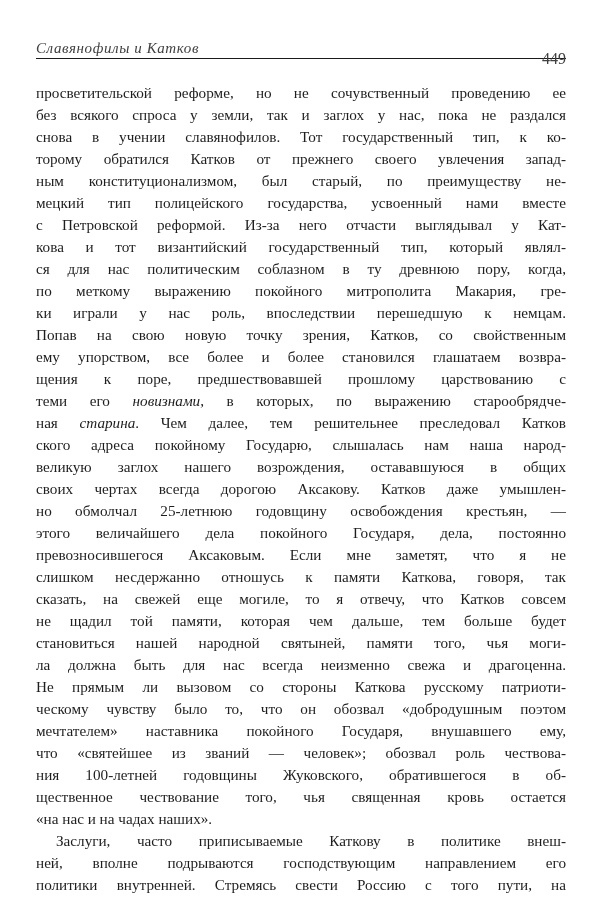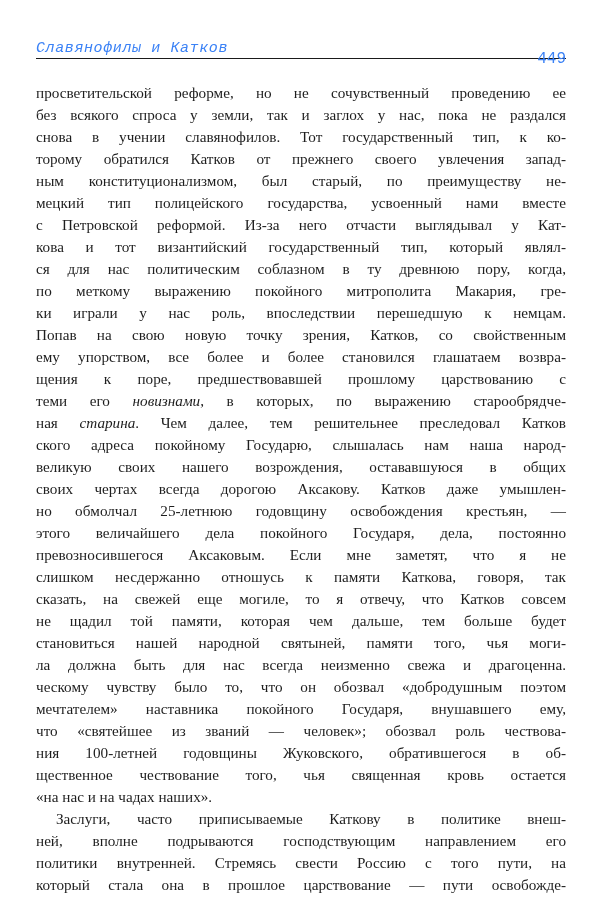--- a/index.html
+++ b/index.html
@@ -1,21 +1,21 @@
 <!DOCTYPE html>
 <html><head>
 <meta charset="utf-8">
 <style>
   html, body { margin: 0; padding: 0; background: #ffffff; }
   body { width: 600px; height: 897px; position: relative; overflow: hidden; }
   .page { position: absolute; left: 36px; top: 0; width: 530px; }
   .running-head {
     position: absolute; top: 38px; left: 0; width: 530px; height: 20px;
     border-bottom: 1.5px solid #1a1a1a;
-    font-family: Liberation Mono, monospace; color: #3b82f6;
+    font-family: Liberation Serif, serif; color: #404040;
   }
   .running-title {
     position: absolute; left: 0; top: 2px;
     font-style: italic; font-size: 15px; letter-spacing: 0.6px;
   }
   .page-number {
     position: absolute; right: 0; top: 12px;
     font-size: 16px;
   }
   .body-text {
@@ -52,30 +52,31 @@
         <span class="line">кова и тот византийский государственный тип, который являл-</span>
         <span class="line">ся для нас политическим соблазном в ту древнюю пору, когда,</span>
         <span class="line">по меткому выражению покойного митрополита Макария, гре-</span>
         <span class="line">ки играли у нас роль, впоследствии перешедшую к немцам.</span>
         <span class="line">Попав на свою новую точку зрения, Катков, со свойственным</span>
         <span class="line">ему упорством, все более и более становился глашатаем возвра-</span>
         <span class="line">щения к поре, предшествовавшей прошлому царствованию с</span>
         <span class="line">теми его <span class="em">новизнами</span>, в которых, по выражению старообрядче-</span>
         <span class="line">ная <span class="em">старина</span>. Чем далее, тем решительнее преследовал Катков</span>
         <span class="line">ского адреса покойному Государю, слышалась нам наша народ-</span>
-        <span class="line">великую своих нашего возрождения, остававшуюся в общих</span>
+        <span class="line">великую заглох нашего возрождения, остававшуюся в общих</span>
         <span class="line">своих чертах всегда дорогою Аксакову. Катков даже умышлен-</span>
         <span class="line">но обмолчал 25-летнюю годовщину освобождения крестьян, —</span>
         <span class="line">этого величайшего дела покойного Государя, дела, постоянно</span>
         <span class="line">превозносившегося Аксаковым. Если мне заметят, что я не</span>
         <span class="line">слишком несдержанно отношусь к памяти Каткова, говоря, так</span>
         <span class="line">сказать, на свежей еще могиле, то я отвечу, что Катков совсем</span>
         <span class="line">не щадил той памяти, которая чем дальше, тем больше будет</span>
         <span class="line">становиться нашей народной святыней, памяти того, чья моги-</span>
         <span class="line">ла должна быть для нас всегда неизменно свежа и драгоценна.</span>
+        <span class="line">Не прямым ли вызовом со стороны Каткова русскому патриоти-</span>
         <span class="line">ческому чувству было то, что он обозвал «добродушным поэтом</span>
         <span class="line">мечтателем» наставника покойного Государя, внушавшего ему,</span>
         <span class="line">что «святейшее из званий — человек»; обозвал роль чествова-</span>
         <span class="line">ния 100-летней годовщины Жуковского, обратившегося в об-</span>
         <span class="line">щественное чествование того, чья священная кровь остается</span>
         <span class="line last">«на нас и на чадах наших».</span>
       </div>
       <div>
         <span class="line indent">Заслуги, часто приписываемые Каткову в политике внеш-</span>
         <span class="line">ней, вполне подрываются господствующим направлением его</span>

